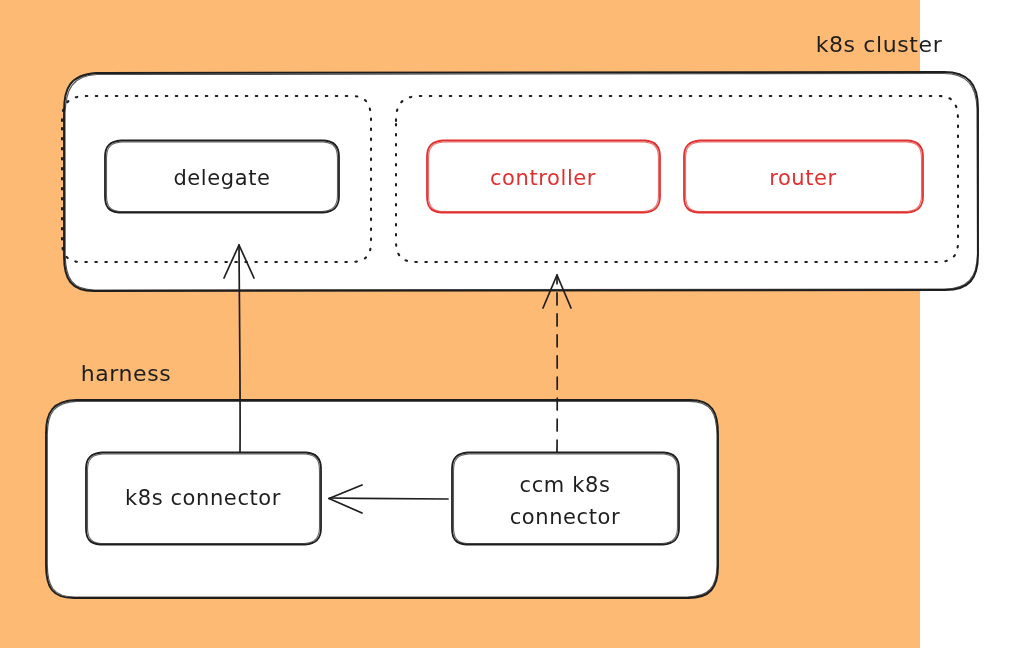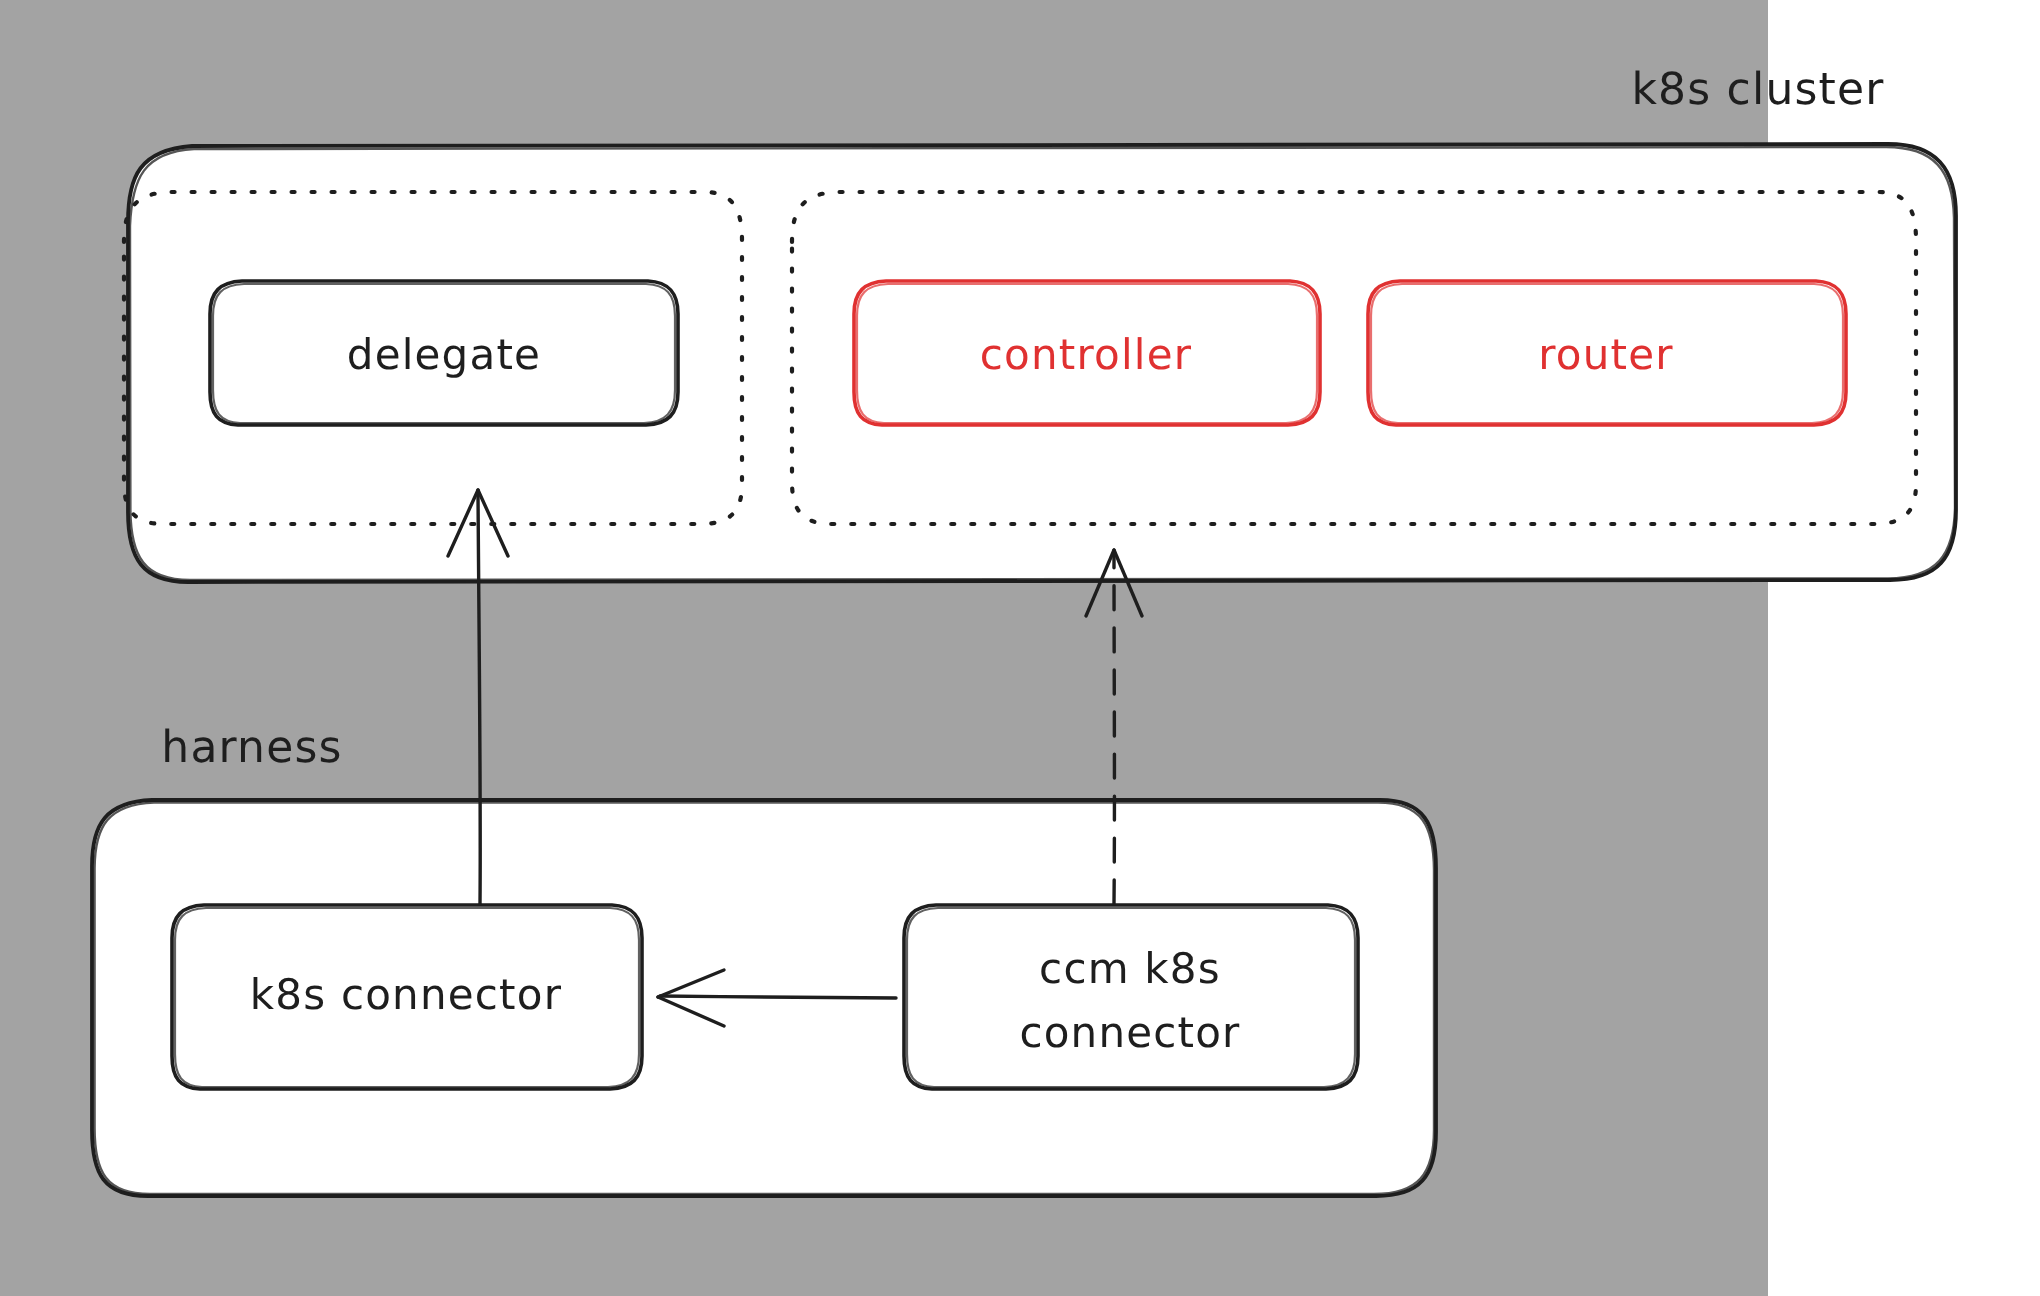--- a/index.html
+++ b/index.html
@@ -10,21 +10,22 @@
   body {
     width: 1020px;
     height: 648px;
     overflow: hidden;
     font-family: "DejaVu Sans", sans-serif;
   }
   #canvas-root {
     position: relative;
     width: 884px;
     height: 648px;
-    background: #a3a3a3;
+    background: #fdba74;
+    padding-left: 36px;
   }
   svg.diagram {
     position: absolute;
     top: 0;
     left: 0;
     width: 1020px;
     height: 648px;
   }
   .sketch-label {
     font-family: "DejaVu Sans", sans-serif;

